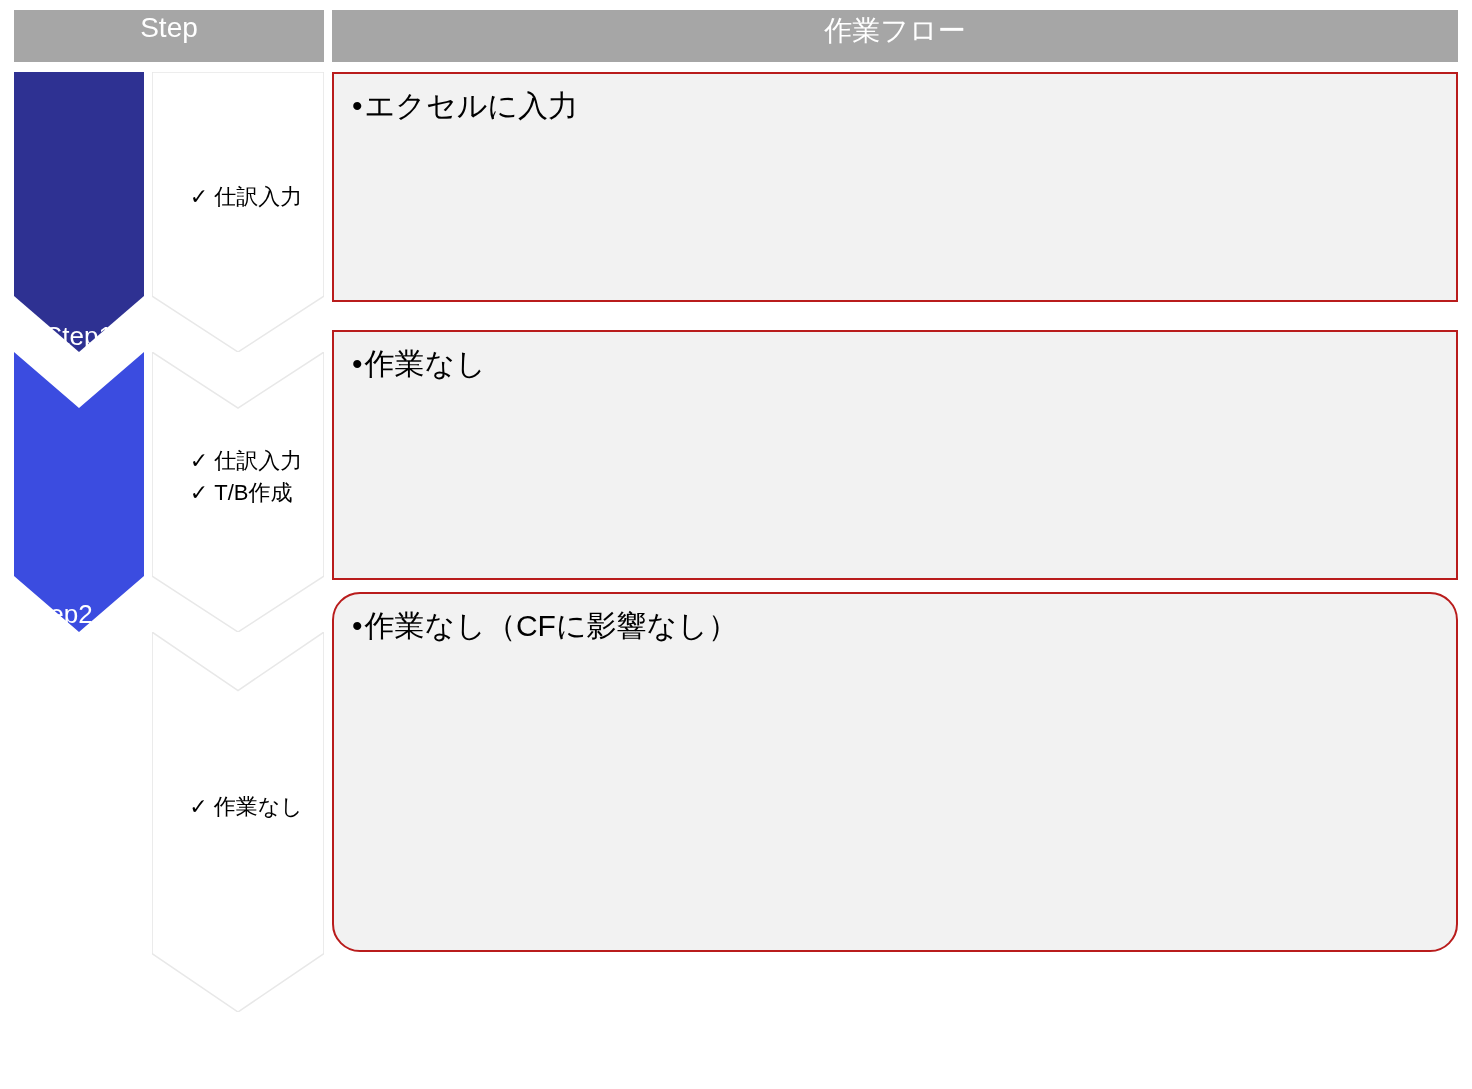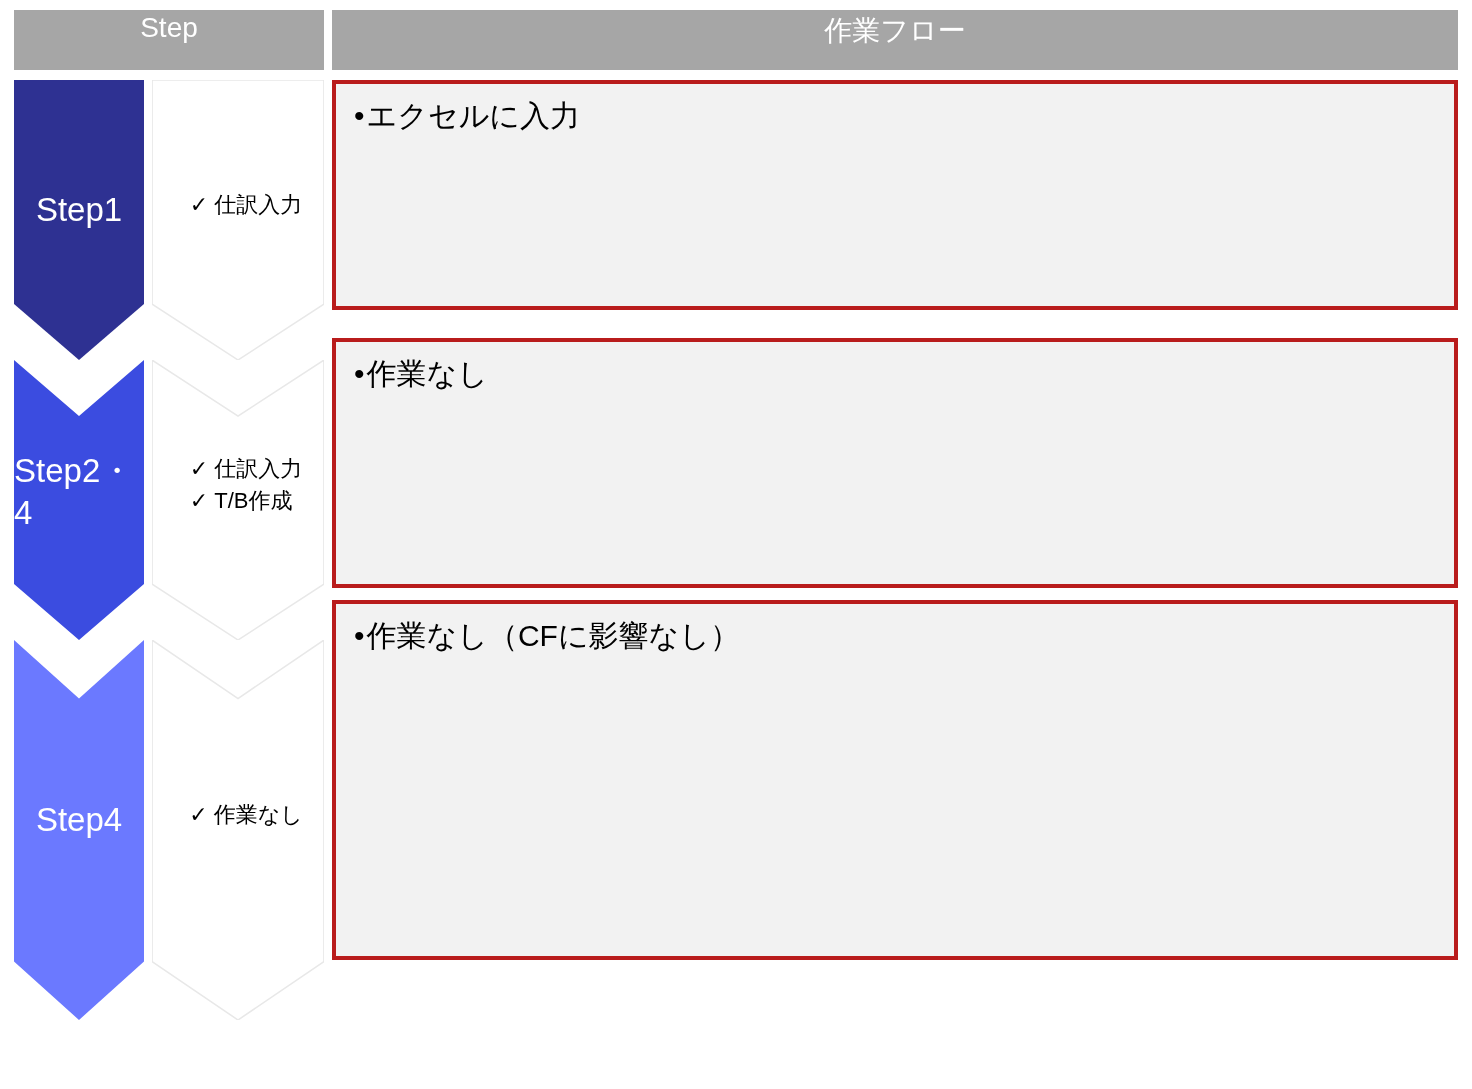--- a/index.html
+++ b/index.html
@@ -10,39 +10,39 @@
     height: 1089px;
     padding: 10px 14px;
   }
   .wrap { width: 100%; }
   .header-row { display: flex; gap: 8px; margin-bottom: 10px; }
   .header-cell {
     background: #a6a6a6;
     color: #fff;
     font-size: 28px;
     text-align: center;
-    padding: 2px 0 20px;
+    padding: 2px 0 12px;
   }
   .header-step { width: 310px; }
   .header-flow { flex: 1; }
 
   .body-row { display: flex; gap: 8px; }
   .left-col { width: 310px; display: flex; gap: 8px; }
   .arrow-col { width: 130px; display: flex; flex-direction: column; }
   .chev-col  { width: 172px; display: flex; flex-direction: column; }
   .right-col { flex: 1; display: flex; flex-direction: column; gap: 12px; }
 
   
   .arrow {
     position: relative;
     height: 280px;
     color: #fff;
-    font-size: 33px;
+    font-size: 26px;
     display: flex;
-    align-items: center;
+    align-items: flex-end;
     justify-content: center;
   }
   .arrow svg { position: absolute; inset: 0; width: 100%; height: 100%; }
   .arrow .label { position: relative; z-index: 1; margin-top: -20px; }
 
   
   .chev {
     position: relative;
     height: 280px;
     display: flex;
@@ -58,28 +58,28 @@
     line-height: 1.45;
     margin-top: -30px;
     text-align: left;
   }
   .chev .items .row { white-space: nowrap; }
   .chev .items .check { font-family: "Segoe UI Symbol", sans-serif; margin-right: 6px; }
 
   
   .flow-box {
     background: #f2f2f2;
-    border: 4px solid #b91c1c;
+    border: 2px solid #b91c1c;
     padding: 12px 18px;
     font-size: 30px;
   }
   .flow-box .bullet { margin-right: 2px; }
   .fb0 { height: 230px; }
   .fb1 { height: 250px; margin-top: 16px; }
-  .fb2 { height: 360px; }
+  .fb2 { height: 360px; border-radius: 28px; }
 </style>
 </head>
 <body>
 
 <div class="wrap">
 
   <div class="header-row">
     <div class="header-cell header-step">Step</div>
     <div class="header-cell header-flow">作業フロー</div>
   </div>
@@ -93,26 +93,20 @@
           <svg viewBox="0 0 100 200" preserveAspectRatio="none">
             <polygon points="0,0 100,0 100,160 50,200 0,160" fill="#2e3192"></polygon>
           </svg>
           <span class="label">Step1</span>
         </div>
         <div class="arrow">
           <svg viewBox="0 0 100 200" preserveAspectRatio="none">
             <polygon points="0,0 50,40 100,0 100,160 50,200 0,160" fill="#3b4ce0"></polygon>
           </svg>
           <span class="label">Step2・4</span>
-        </div>
-        <div class="arrow" style="height:380px">
-          <svg viewBox="0 0 100 260" preserveAspectRatio="none">
-            <polygon points="0,0 50,40 100,0 100,220 50,260 0,220" fill="#6b79ff"></polygon>
-          </svg>
-          <span class="label">Step4</span>
         </div>
       </div>
 
       <div class="chev-col">
         <div class="chev">
           <svg viewBox="0 0 100 200" preserveAspectRatio="none">
             <polygon points="0,0 100,0 100,160 50,200 0,160" fill="#ffffff" stroke="#e8e8e8" stroke-width="1"></polygon>
           </svg>
           <div class="items">
             <div class="row"><span class="check">✓</span><span>仕訳入力</span></div>

